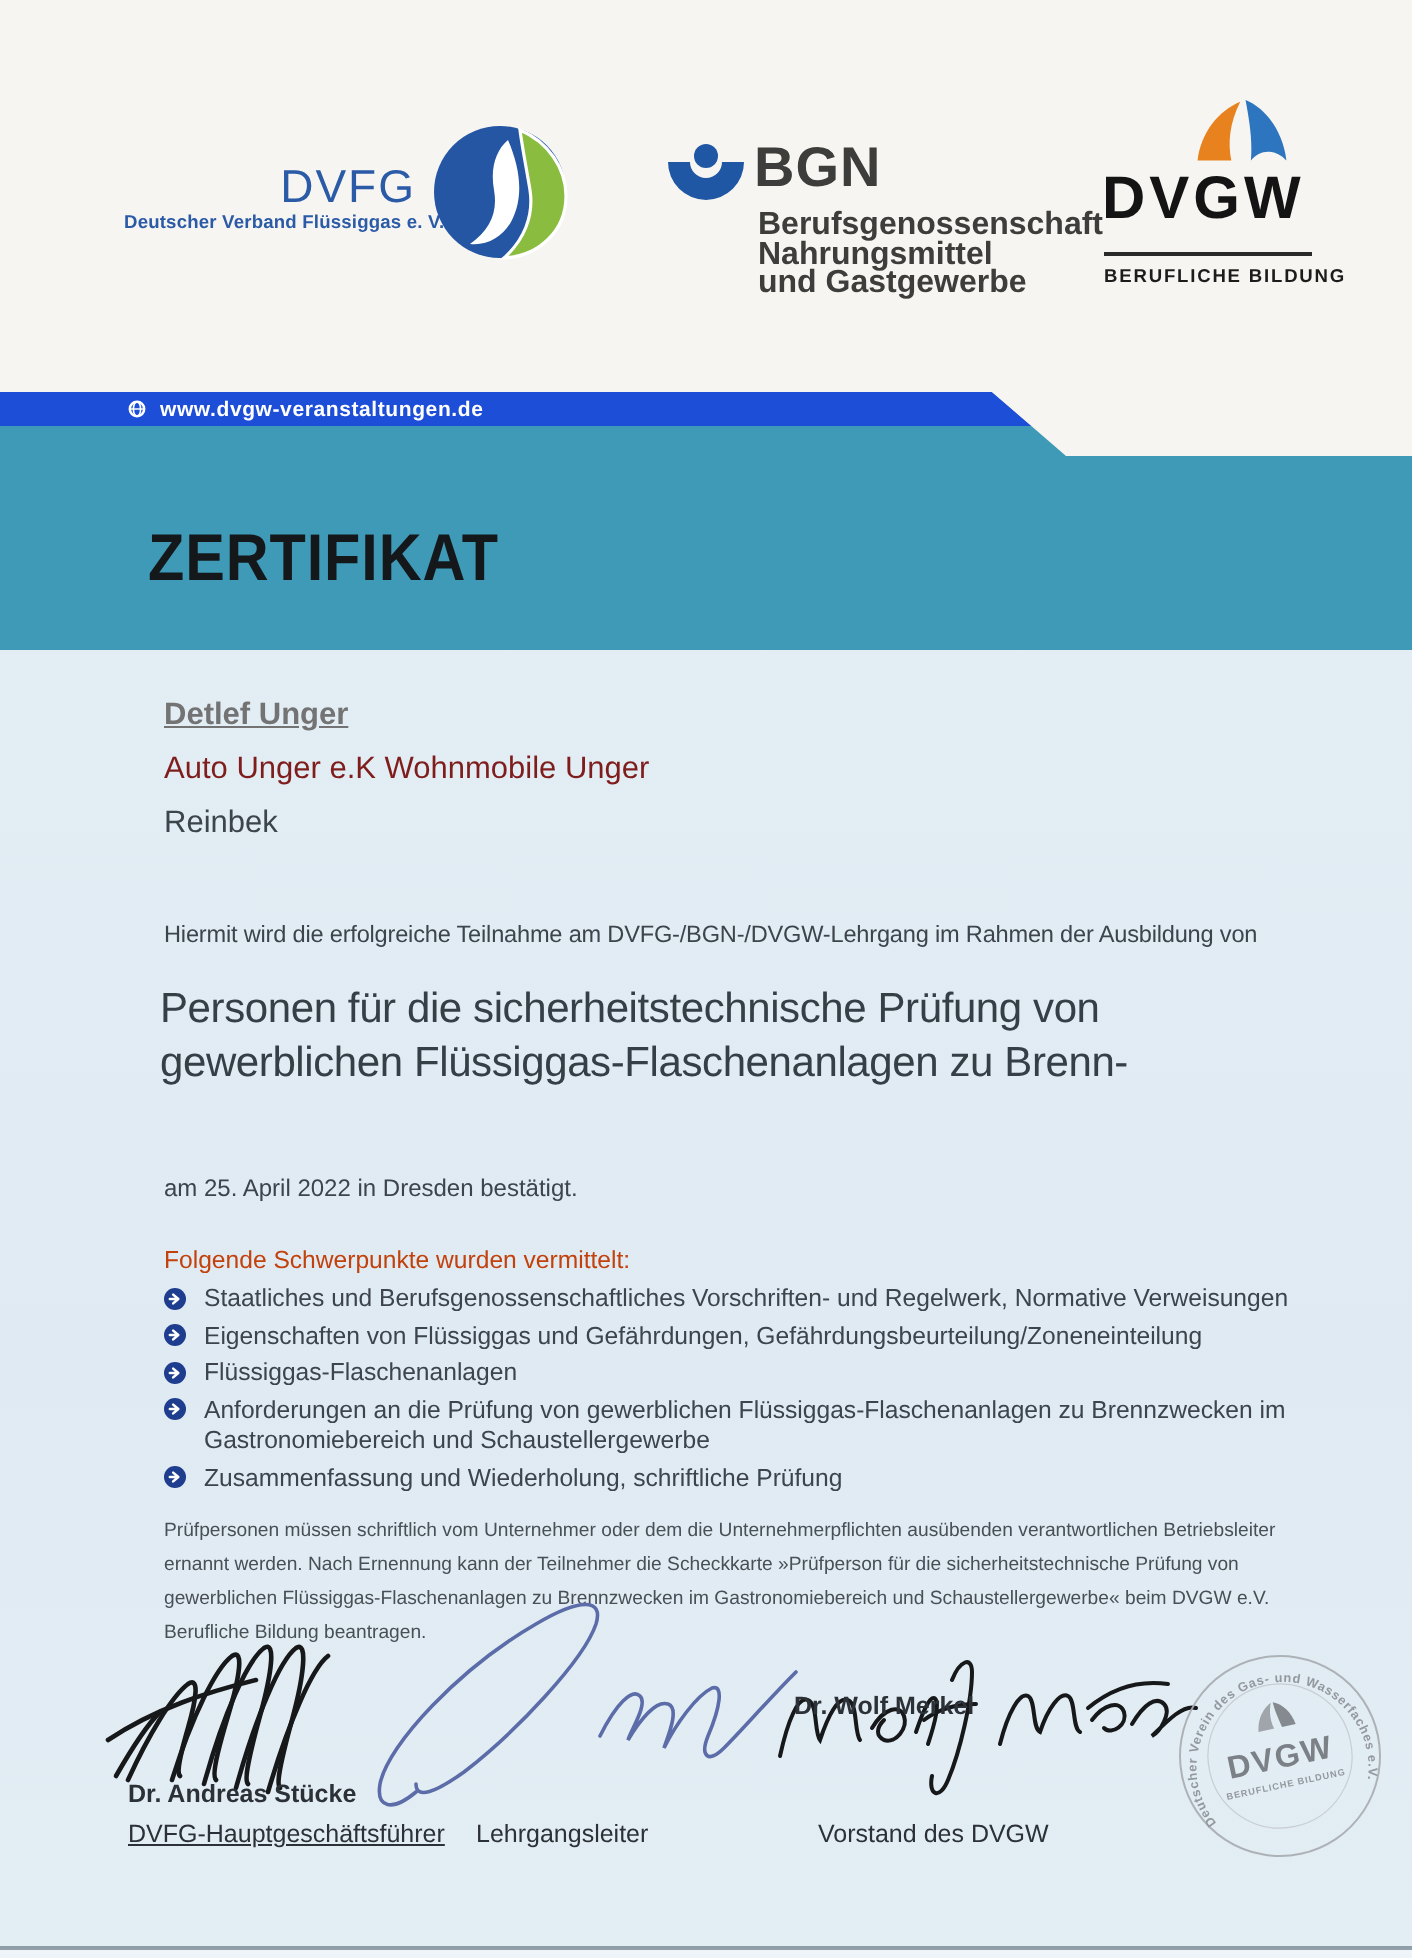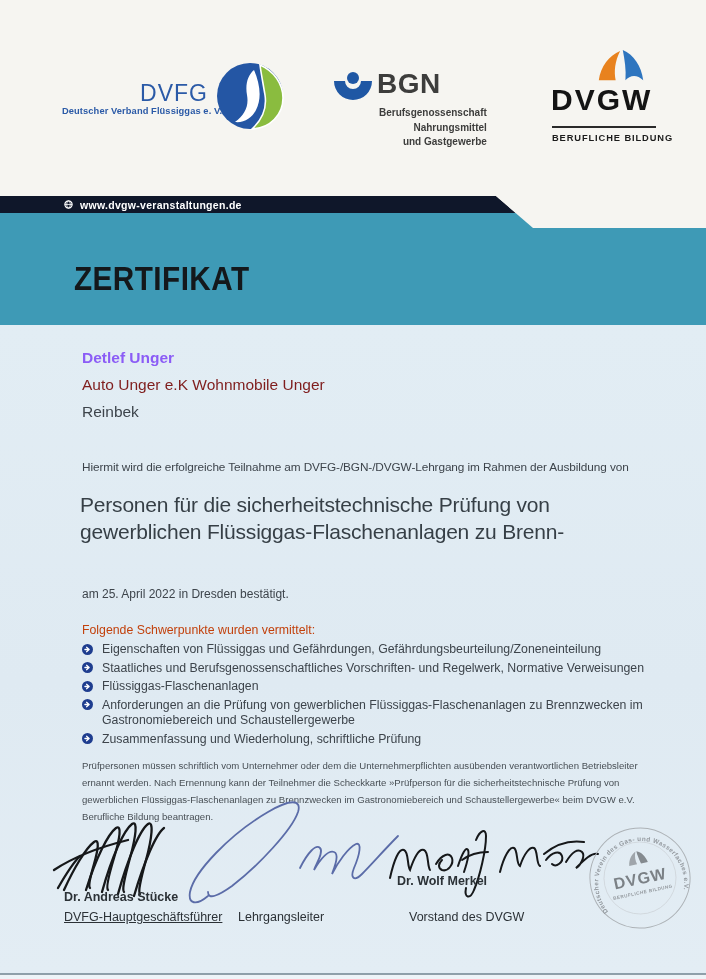--- a/index.html
+++ b/index.html
@@ -10,31 +10,31 @@
     color:#2b3136;
   }
   
   .dvfg-text { position:absolute; left:62px; top:82px; width:146px; color:#2b5aa7; }
   .dvfg-word { display:block; text-align:right; font-size:23px; font-weight:400; letter-spacing:1px; line-height:22px; }
   .dvfg-sub  { display:block; margin-top:2px; font-size:9.3px; white-space:nowrap; font-weight:700; letter-spacing:0.1px; }
   .dvfg-mark { position:absolute; left:216px; top:62px; width:68px; height:68px; }
 
   .bgn-mark  { position:absolute; left:333px; top:72px; width:40px; height:30px; }
   .bgn-word  { position:absolute; left:377px; top:68px; font-size:28px; font-weight:700; color:#3d3d3c; letter-spacing:0.5px; }
-  .bgn-sub   { position:absolute; left:379px; top:106px; font-size:10px; font-weight:700; color:#3d3d3c; line-height:14.6px;text-align:right; }
+  .bgn-sub   { position:absolute; left:379px; top:106px; font-size:16px; font-weight:700; color:#3d3d3c; line-height:14.6px; }
 
   .dvgw-mark { position:absolute; left:597px; top:50px; width:48px; height:32px; }
   .dvgw-word { position:absolute; left:551px; top:83px; font-size:30px; font-weight:700; color:#141414; letter-spacing:2px; }
   .dvgw-rule { position:absolute; left:552px; top:126px; width:104px; height:1.5px; background:#2a2a2a; }
   .dvgw-sub  { position:absolute; left:552px; top:133px; font-size:9.3px; font-weight:700; color:#1c1c1c; letter-spacing:0.9px; }
 
   
   .stripe {
     position:absolute; left:0; top:196px; width:520px; height:17px;
-    background:#0f172a;
+    background:#1d4ed8;
     clip-path:polygon(0 0, 496px 0, 516px 100%, 0 100%);
   }
   .stripe-inner { position:absolute; left:64px; top:0; height:17px; display:flex; align-items:center; gap:7px; }
   .globe { width:9px; height:9px; }
   .stripe-url { color:#ffffff; font-size:10.5px; font-weight:700; letter-spacing:0.3px; }
   .teal-block { position:absolute; left:0; top:213px; width:706px; height:112px; background:#3e9ab6; }
   .teal-wedge {
     position:absolute; left:496px; top:196px; width:210px; height:32px;
     background:#f6f5f1;
     clip-path:polygon(0 0, 100% 0, 100% 100%, 37px 100%);
@@ -44,21 +44,21 @@
     font-size:33px; font-weight:700; color:#14181b; letter-spacing:0.5px;
     transform:scaleX(0.9); transform-origin:left center;
   }
 
   
   .body-bg { position:absolute; left:0; top:325px; width:706px; height:649px;
     background:linear-gradient(180deg,#e2edf4 0%, #dfeaf2 55%, #e3edf4 100%); }
   .bottom-edge { position:absolute; left:0; top:973px; width:706px; height:2px; background:#7f909c; opacity:.85; }
   .bottom-slip { position:absolute; left:0; top:975px; width:706px; height:4px; background:#eef4f8; }
 
-  .recipient-name { position:absolute; left:82px; top:349px; font-size:15.5px; font-weight:700; color:#8b5cf6; }
+  .recipient-name { position:absolute; left:82px; top:349px; font-size:15.5px; font-weight:700; color:#737373;text-decoration:underline; }
   .recipient-line2 { position:absolute; left:82px; top:376px; font-size:15.5px; color:#7f1d1d; }
   .recipient-line3 { position:absolute; left:82px; top:403px; font-size:15.5px; color:#3d444b; }
 
   .intro { position:absolute; left:82px; top:460px; font-size:11.8px; color:#3d444b; letter-spacing:-0.1px; }
 
   .course-title { position:absolute; left:80px; top:492px; font-size:21px; color:#363f46; line-height:26.5px; letter-spacing:-0.2px; }
   .confirmation { position:absolute; left:82px; top:587px; font-size:12px; color:#3d444b; }
 
   .topics-heading { position:absolute; left:82px; top:623px; font-size:12.3px; color:#c2410c; }
   .topics { position:absolute; left:82px; top:642px; width:585px; margin:0; padding:0; list-style:none; }
@@ -137,28 +137,28 @@
 
   <div class="confirmation">am 25. April 2022 in Dresden bestätigt.</div>
 
   <div class="topics-heading">Folgende Schwerpunkte wurden vermittelt:</div>
   <ul class="topics">
     <li>
       <svg class="topic-bullet" viewBox="0 0 12 12">
           <circle cx="6" cy="6" r="6" fill="#1e3d8f"></circle>
           <path d="M3.2,6 H6.4 M5,3.6 L7.8,6 L5,8.4" stroke="#ffffff" stroke-width="1.4" fill="none" stroke-linecap="round" stroke-linejoin="round"></path>
         </svg>
+      <span class="topic-text">Staatliches und Berufsgenossenschaftliches Vorschriften- und Regelwerk, Normative Verweisungen</span>
+    </li>
+    <li>
+      <svg class="topic-bullet" viewBox="0 0 12 12">
+          <circle cx="6" cy="6" r="6" fill="#1e3d8f"></circle>
+          <path d="M3.2,6 H6.4 M5,3.6 L7.8,6 L5,8.4" stroke="#ffffff" stroke-width="1.4" fill="none" stroke-linecap="round" stroke-linejoin="round"></path>
+        </svg>
       <span class="topic-text">Eigenschaften von Flüssiggas und Gefährdungen, Gefährdungsbeurteilung/Zoneneinteilung</span>
-    </li>
-    <li>
-      <svg class="topic-bullet" viewBox="0 0 12 12">
-          <circle cx="6" cy="6" r="6" fill="#1e3d8f"></circle>
-          <path d="M3.2,6 H6.4 M5,3.6 L7.8,6 L5,8.4" stroke="#ffffff" stroke-width="1.4" fill="none" stroke-linecap="round" stroke-linejoin="round"></path>
-        </svg>
-      <span class="topic-text">Staatliches und Berufsgenossenschaftliches Vorschriften- und Regelwerk, Normative Verweisungen</span>
     </li>
     <li>
       <svg class="topic-bullet" viewBox="0 0 12 12">
           <circle cx="6" cy="6" r="6" fill="#1e3d8f"></circle>
           <path d="M3.2,6 H6.4 M5,3.6 L7.8,6 L5,8.4" stroke="#ffffff" stroke-width="1.4" fill="none" stroke-linecap="round" stroke-linejoin="round"></path>
         </svg>
       <span class="topic-text">Flüssiggas-Flaschenanlagen</span>
     </li>
     <li>
       <svg class="topic-bullet" viewBox="0 0 12 12">
@@ -204,21 +204,21 @@
       <path d="M500,82 C504,66 510,56 514,58 C518,60 516,74 520,76 C524,64 530,56 534,58 C538,60 536,74 540,76"></path>
       <path d="M546,70 C552,62 560,60 562,66 C564,72 556,78 552,74"></path>
       <path d="M566,72 C572,62 578,58 582,62 C586,66 580,76 576,78 C584,70 592,62 598,64"></path>
       <path d="M544,64 C556,54 570,50 584,52"></path>
     </g>
   </svg>
 
   <div class="sig-label-name" style="left:64px;  top:890px;">Dr. Andreas Stücke</div>
   <div class="sig-label-title" style="left:64px;  top:910px;text-decoration:underline;">DVFG-Hauptgeschäftsführer</div>
   <div class="sig-label-title" style="left:238px; top:910px;">Lehrgangsleiter</div>
-  <div class="sig-label-name" style="left:397px; top:874px;">Dr. Wolf Merkel</div>
+  <div class="sig-label-name" style="left:397px; top:846px;">Dr. Wolf Merkel</div>
   <div class="sig-label-title" style="left:409px; top:910px;">Vorstand des DVGW</div>
 
   <svg class="seal" viewBox="0 0 108 108">
     <circle cx="54" cy="54" r="50" fill="none" stroke="#a9aeb2" stroke-width="1"></circle>
     <circle cx="54" cy="54" r="36" fill="none" stroke="#c6cbcf" stroke-width="0.6"></circle>
     <defs>
       <path id="sealArc" d="M 17,82 A 43,43 0 1 1 91,82"></path>
     </defs>
     <text font-size="6.4" letter-spacing="0.4" fill="#8d9297" font-weight="700">
       <textPath href="#sealArc" startOffset="2">Deutscher Verein des Gas- und Wasserfaches e.V.</textPath>

